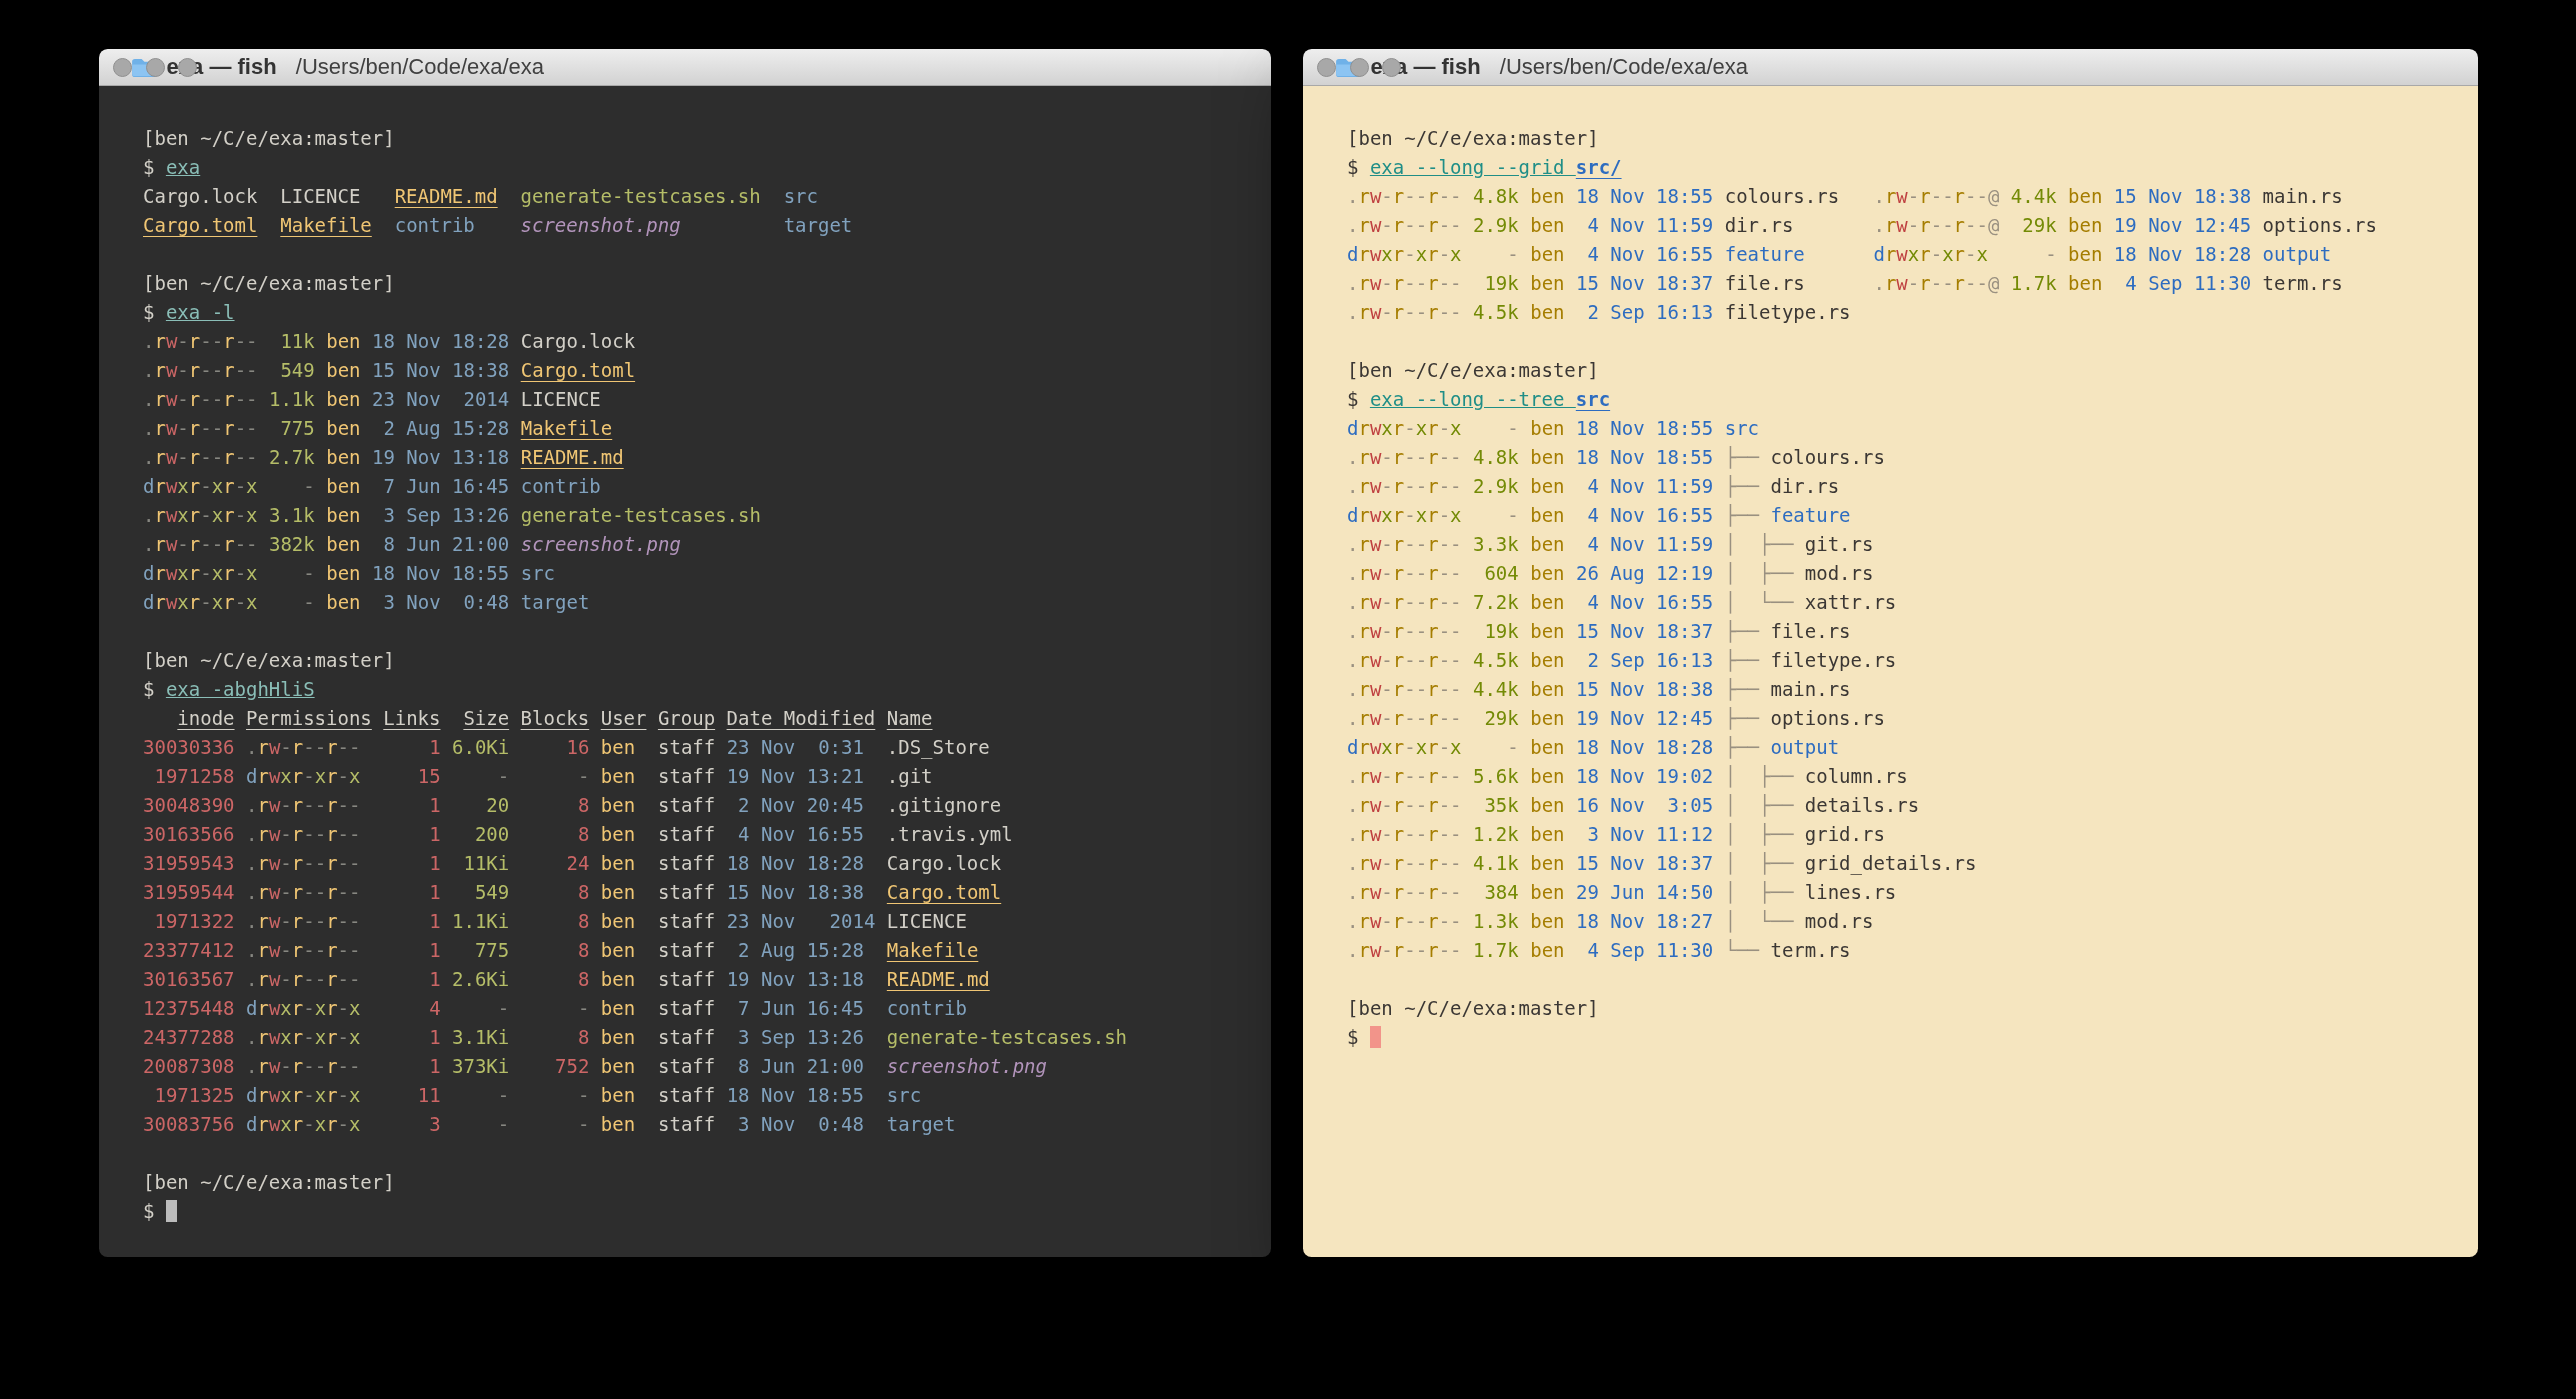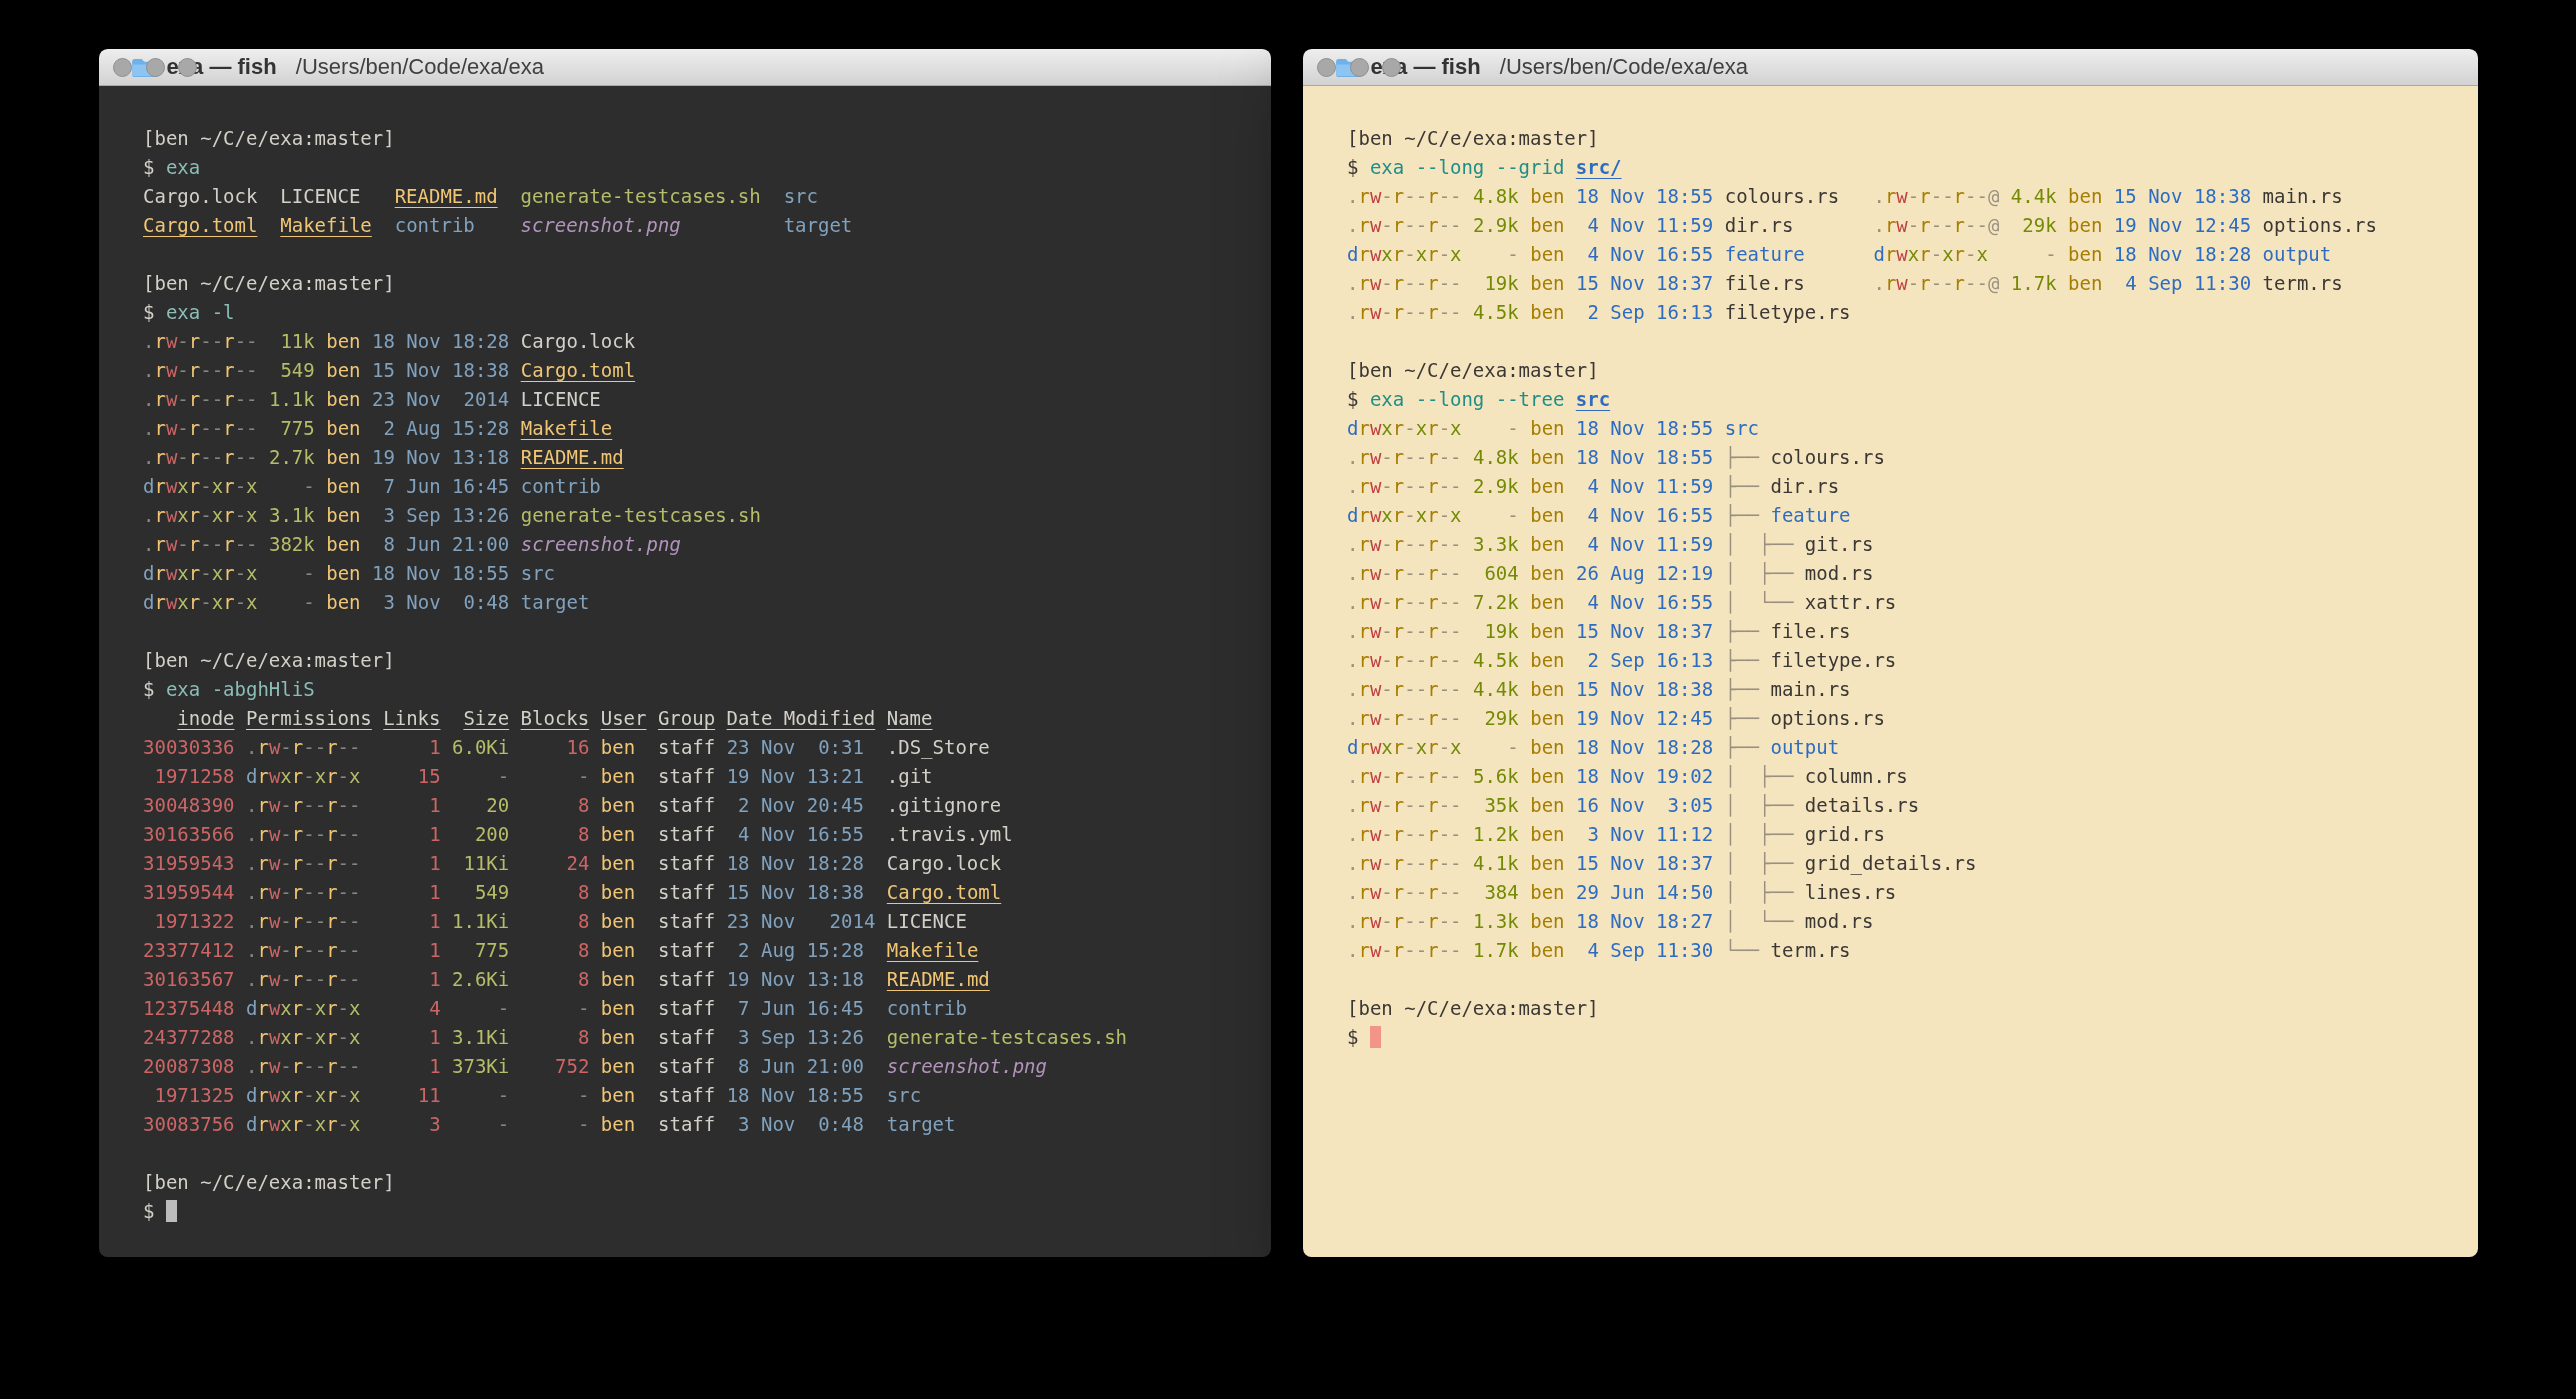--- a/index.html
+++ b/index.html
@@ -18,21 +18,21 @@
   .title .app{font-weight:bold;color:#333;}
   .folder{width:26px;height:20px;display:inline-block;}
   .screen{flex:1 1 auto;background:var(--bg);padding:38px 8px 0 44px;font-size:19px;line-height:29px;white-space:pre;}
   .line{height:29px;}
   .sg-d{color:var(--fg);}
   .sg-r{color:var(--red);}
   .sg-g{color:var(--green);}
   .sg-y{color:var(--yellow);}
   .sg-b{color:var(--blue);}
   .sg-m{color:var(--magenta);font-style:italic;}
-  .sg-c{color:var(--cyan);}
+  .sg-c{color:var(--cyan);text-decoration:underline;}
   .sg-e{color:var(--grey);}
   .sg-u{color:var(--fg);text-decoration:underline;text-underline-offset:3.8px;}
   .sg-yu{color:var(--yellow);text-decoration:underline;text-underline-offset:3.8px;}
   .sg-bu{color:var(--blue);text-decoration:underline;text-underline-offset:3.8px;font-weight:bold;}
   .sg-cur{background:var(--cursor);color:transparent;}
 </style>
 </head>
 <body>
 
 <div class="window" id="window-left" style="--bg: #2d2d2d; --fg: #d3d0c8; --red: #cc6666; --green: #b5bd68; --yellow: #f0c674; --blue: #81a2be; --magenta: #b294bb; --cyan: #8abeb7; --grey: #878781; --cursor: #bcbcbc;">

